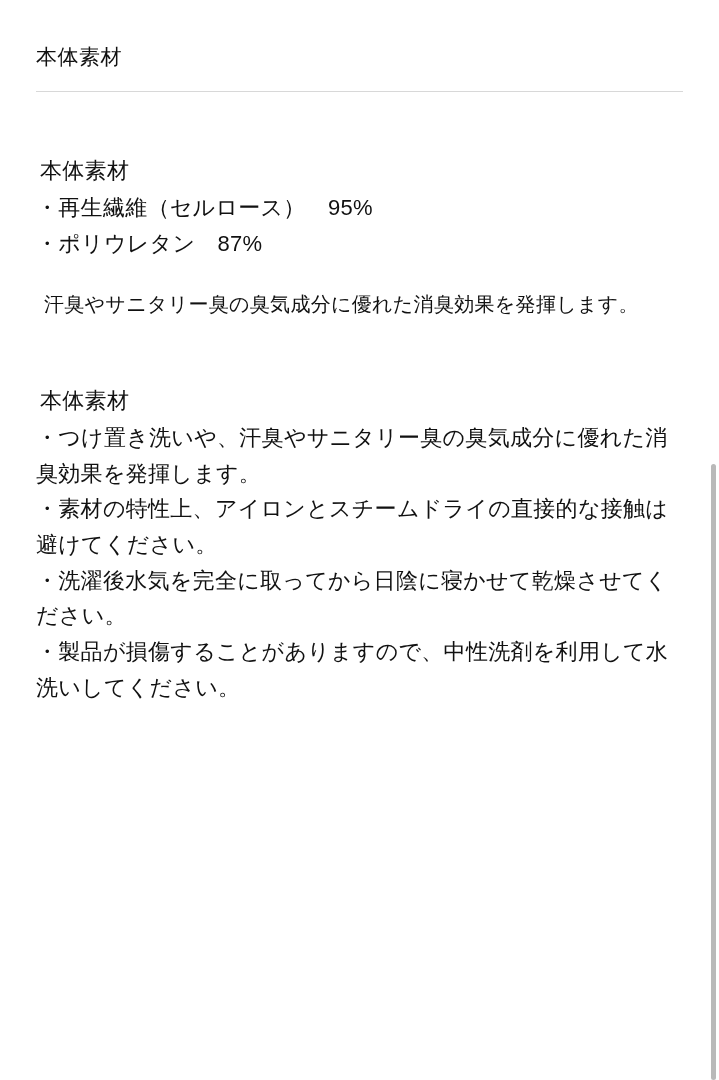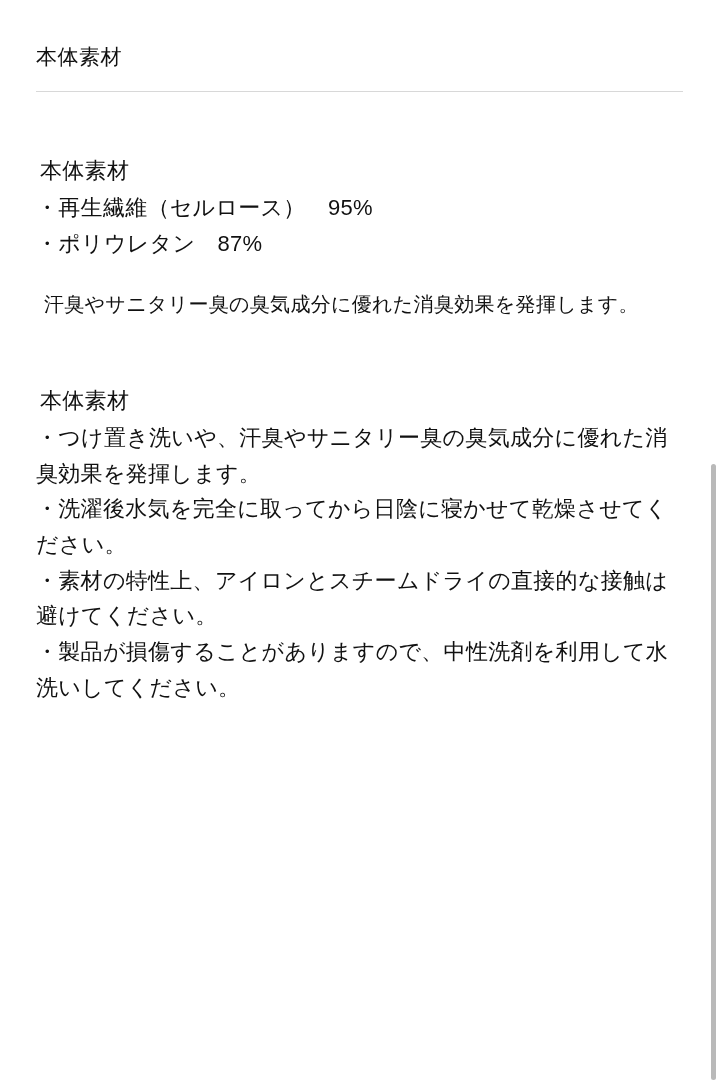--- a/index.html
+++ b/index.html
@@ -109,22 +109,22 @@
       <p class="line">・ポリウレタン　87%</p>
     </div>
 
     <div class="block">
       <p class="para">汗臭やサニタリー臭の臭気成分に優れた消臭効果を発揮します。</p>
     </div>
 
     <div class="block gap-large">
       <p class="heading">本体素材</p>
       <p class="line">・つけ置き洗いや、汗臭やサニタリー臭の臭気成分に優れた消臭効果を発揮します。</p>
+      <p class="line">・素材の特性上、アイロンとスチームドライの直接的な接触は避けてください。</p>
       <p class="line">・洗濯後水気を完全に取ってから日陰に寝かせて乾燥させてください。</p>
-      <p class="line">・素材の特性上、アイロンとスチームドライの直接的な接触は避けてください。</p>
       <p class="line">・製品が損傷することがありますので、中性洗剤を利用して水洗いしてください。</p>
     </div>
 
   </div>
 
   <div class="scrollbar-thumb"></div>
 
 </div>
 
 </body></html>

